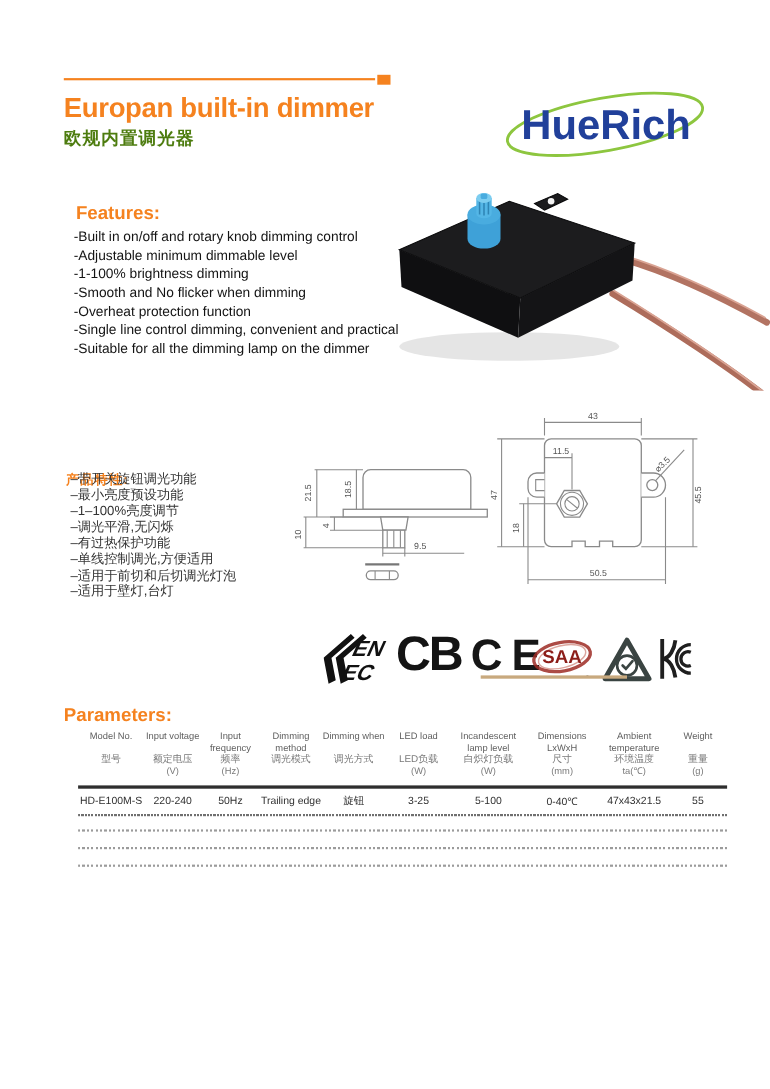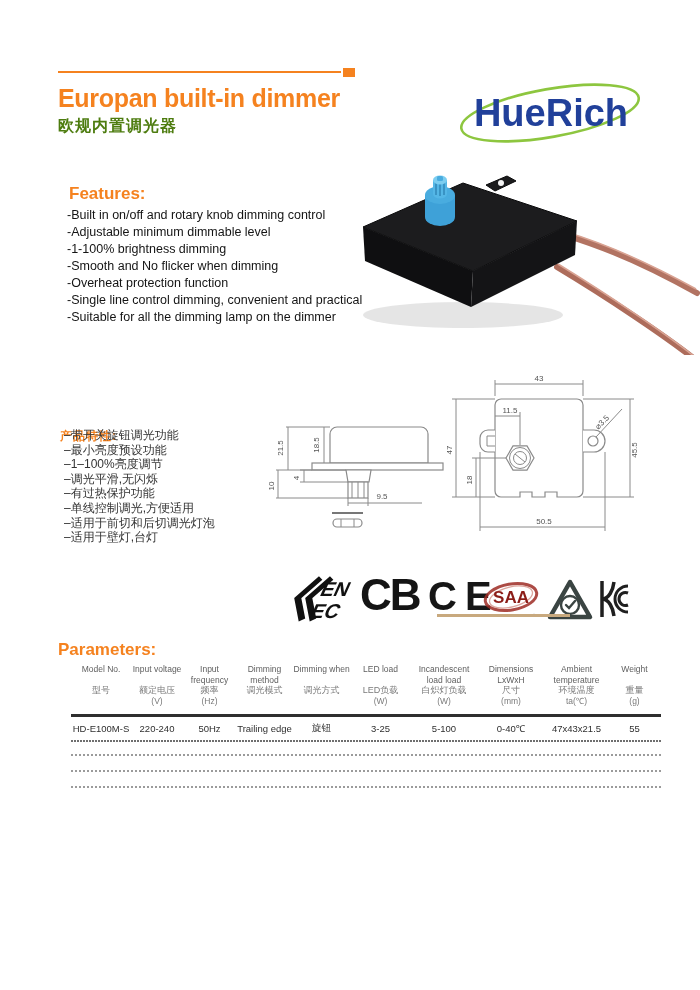--- a/index.html
+++ b/index.html
@@ -255,21 +255,21 @@
         <div class="en">Dimming when</div>
           <div class="zh">调光方式</div>
           <div class="unit"></div>
       </div>
       <div class="th">
         <div class="en">LED load</div>
           <div class="zh">LED负载</div>
           <div class="unit">(W)</div>
       </div>
       <div class="th">
-        <div class="en">Incandescent load load</div>
+        <div class="en">Incandescent lamp level</div>
           <div class="zh">白炽灯负载</div>
           <div class="unit">(W)</div>
       </div>
       <div class="th">
         <div class="en">Dimensions LxWxH</div>
           <div class="zh">尺寸</div>
           <div class="unit">(mm)</div>
       </div>
       <div class="th">
         <div class="en">Ambient temperature</div>

